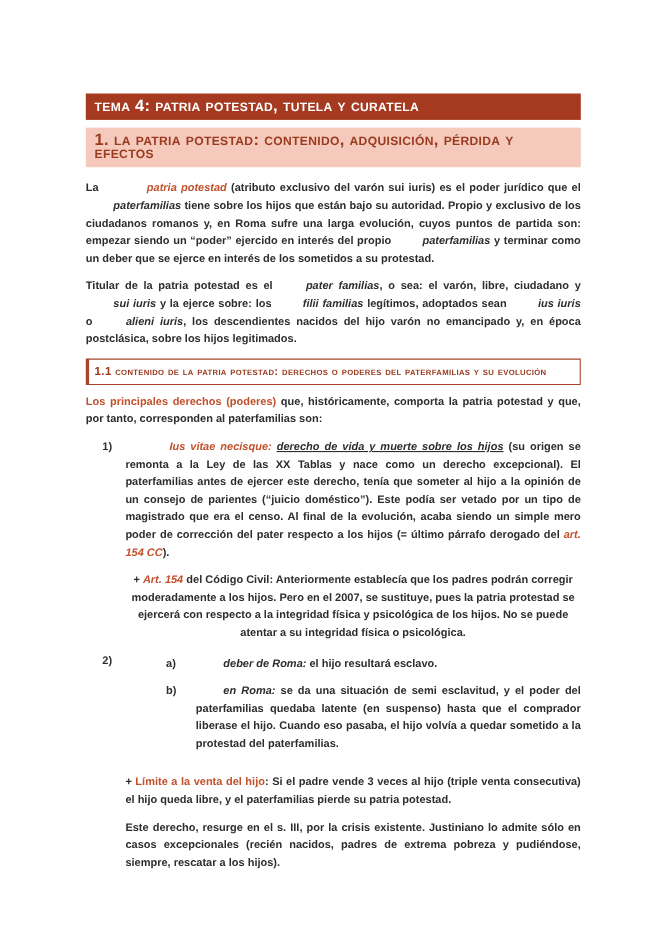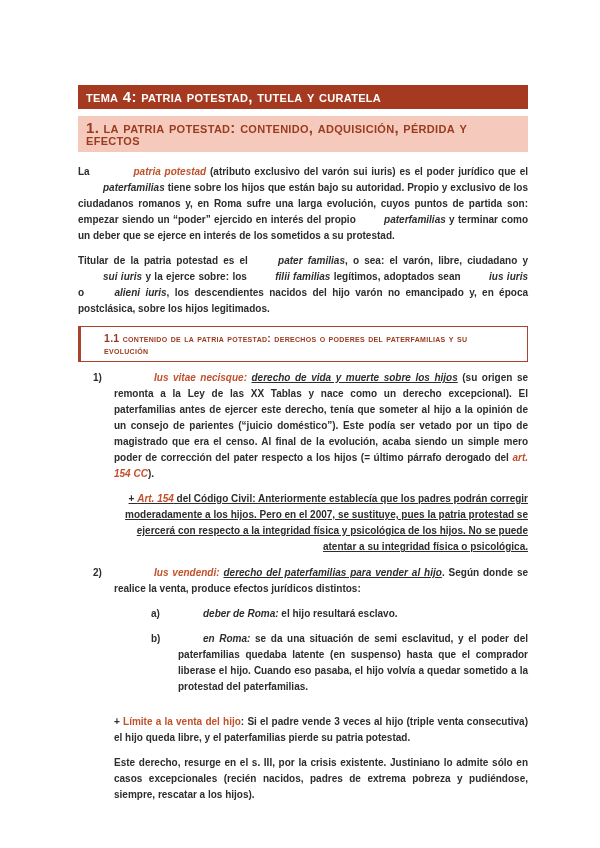--- a/index.html
+++ b/index.html
@@ -22,28 +22,28 @@
     letter-spacing:.3px; line-height:12px;
     padding:6px 7px 6px 8px;
   }
   .banner.solid { background:var(--banner-bg); color:var(--banner-fg); margin-bottom:7px; }
   .banner.tint  { background:var(--tint-bg);  color:var(--tint-fg);  margin-bottom:12px; }
 
   .boxed {
     font-size:10.5px; font-weight:bold; color:var(--tint-fg);
     text-transform:lowercase; font-variant:small-caps; letter-spacing:.3px;
     border:1px solid var(--box-border); border-left:3px solid var(--box-border);
-    padding:5px 23px; margin:3px 0 8px 0; line-height:12px;
+    padding:5px 5px; margin:3px 0 8px 0; line-height:12px;
   }
 
   .para {
     font-size:10px; line-height:16px; font-weight:600;
     text-align:justify; margin-bottom:9px;
   }
-  .para.ragged { text-align:right;text-decoration:underline; }
+  .para.ragged { text-align:center; }
   .indent { margin-left:36px; }
 
   .oitem { display:flex; margin-bottom:9px; }
   .oitem > .marker { flex:none; width:36px; padding-left:15px; font-size:10px; line-height:16px; font-weight:600; }
   .oitem > .content { flex:1 1 auto; min-width:0; }
   .oitem .para:last-child { margin-bottom:0; }
   .oitem { margin-bottom:10px; }
 
   .sitem { display:flex; margin:2px 0 9px 37px; }
   .sitem > .smarker { flex:none; width:27px; font-size:10px; line-height:16px; font-weight:600; }
@@ -69,33 +69,33 @@
   <div class="banner tint">
     <span>1. LA PATRIA POTESTAD: CONTENIDO, ADQUISICIÓN, PÉRDIDA Y EFECTOS</span>
   </div>
 
   <p class="para"><span class="run-n">La </span><span class="run-abi">patria potestad</span><span class="run-n"> (atributo exclusivo del varón sui iuris) es el poder jurídico que el </span><span class="run-i">paterfamilias</span><span class="run-n"> tiene sobre los hijos que están bajo su autoridad. Propio y exclusivo de los ciudadanos romanos y, en Roma sufre una larga evolución, cuyos puntos de partida son: empezar siendo un “poder” ejercido en interés del propio </span><span class="run-i">paterfamilias</span><span class="run-n"> y terminar como un deber que se ejerce en interés de los sometidos a su protestad.</span></p>
 
   <p class="para"><span class="run-n">Titular de la patria potestad es el </span><span class="run-i">pater familias</span><span class="run-n">, o sea: el varón, libre, ciudadano y </span><span class="run-i">sui iuris</span><span class="run-n"> y la ejerce sobre: los </span><span class="run-i">filii familias</span><span class="run-n"> legítimos, adoptados sean </span><span class="run-i">ius iuris</span><span class="run-n"> o </span><span class="run-i">alieni iuris</span><span class="run-n">, los descendientes nacidos del hijo varón no emancipado y, en época postclásica, sobre los hijos legitimados.</span></p>
 
   <div class="boxed">1.1 CONTENIDO DE LA PATRIA POTESTAD: DERECHOS O PODERES DEL PATERFAMILIAS Y SU EVOLUCIÓN</div>
 
+  <p class="para"><span class="run-ab">Los principales derechos</span><span class="run-a"> (poderes)</span><span class="run-n"> que, históricamente, comporta la patria potestad y que, por tanto, corresponden al paterfamilias son:</span></p>
 
   <div class="oitem">
     <span class="marker">1)</span>
     <div class="content">
       <p class="para"><span class="run-abi">Ius vitae necisque:</span><span class="run-n"> </span><span class="run-u">derecho de vida y muerte sobre los hijos</span><span class="run-n"> (su origen se remonta a la Ley de las XX Tablas y nace como un derecho excepcional). El paterfamilias antes de ejercer este derecho, tenía que someter al hijo a la opinión de un consejo de parientes (“juicio doméstico”). Este podía ser vetado por un tipo de magistrado que era el censo. Al final de la evolución, acaba siendo un simple mero poder de corrección del pater respecto a los hijos (= último párrafo derogado del </span><span class="run-ai">art. 154 CC</span><span class="run-n">).</span></p>
       <p class="para ragged" style="margin-top:9px"><span class="run-n">+ </span><span class="run-ai">Art. 154</span><span class="run-n"> del Código Civil: Anteriormente establecía que los padres podrán corregir moderadamente a los hijos. Pero en el 2007, se sustituye, pues la patria protestad se ejercerá con respecto a la integridad física y psicológica de los hijos. No se puede atentar a su integridad física o psicológica.</span></p>
     </div>
   </div>
 
   <div class="oitem">
     <span class="marker">2)</span>
     <div class="content">
-      <p class="para"><span class="run-abi">Ius vendendi:</span><span class="run-n"> </span><span class="run-u">derecho del paterfamilias para vender al hijo</span><span class="run-n">. Según donde se realice la venta, produce efectos jurídicos distintos:</span></p>
       <div class="sitem">
         <span class="smarker">a)</span>
         <p class="para"><span class="run-i">deber de Roma:</span><span class="run-n"> el hijo resultará esclavo.</span></p>
       </div>
       <div class="sitem">
         <span class="smarker">b)</span>
         <p class="para"><span class="run-i">en Roma:</span><span class="run-n"> se da una situación de semi esclavitud, y el poder del paterfamilias quedaba latente (en suspenso) hasta que el comprador liberase el hijo. Cuando eso pasaba, el hijo volvía a quedar sometido a la protestad del paterfamilias.</span></p>
       </div>
     </div>
   </div>

